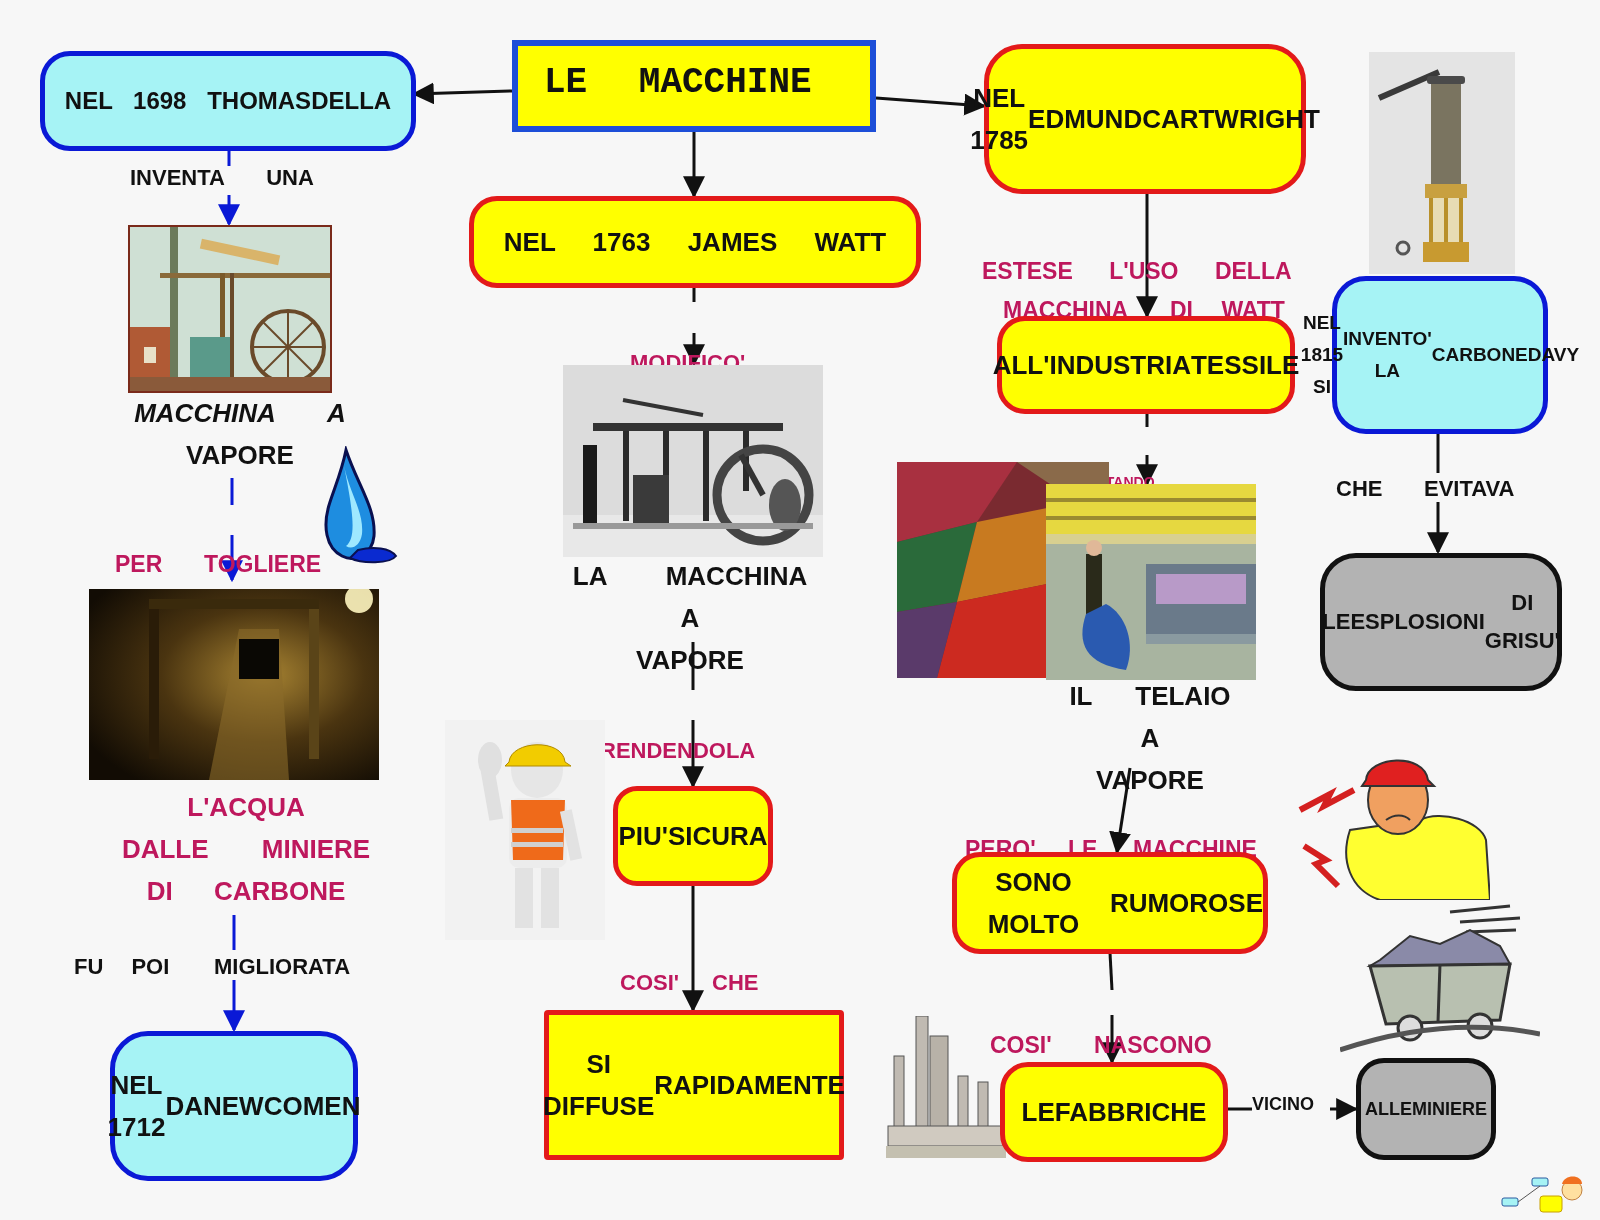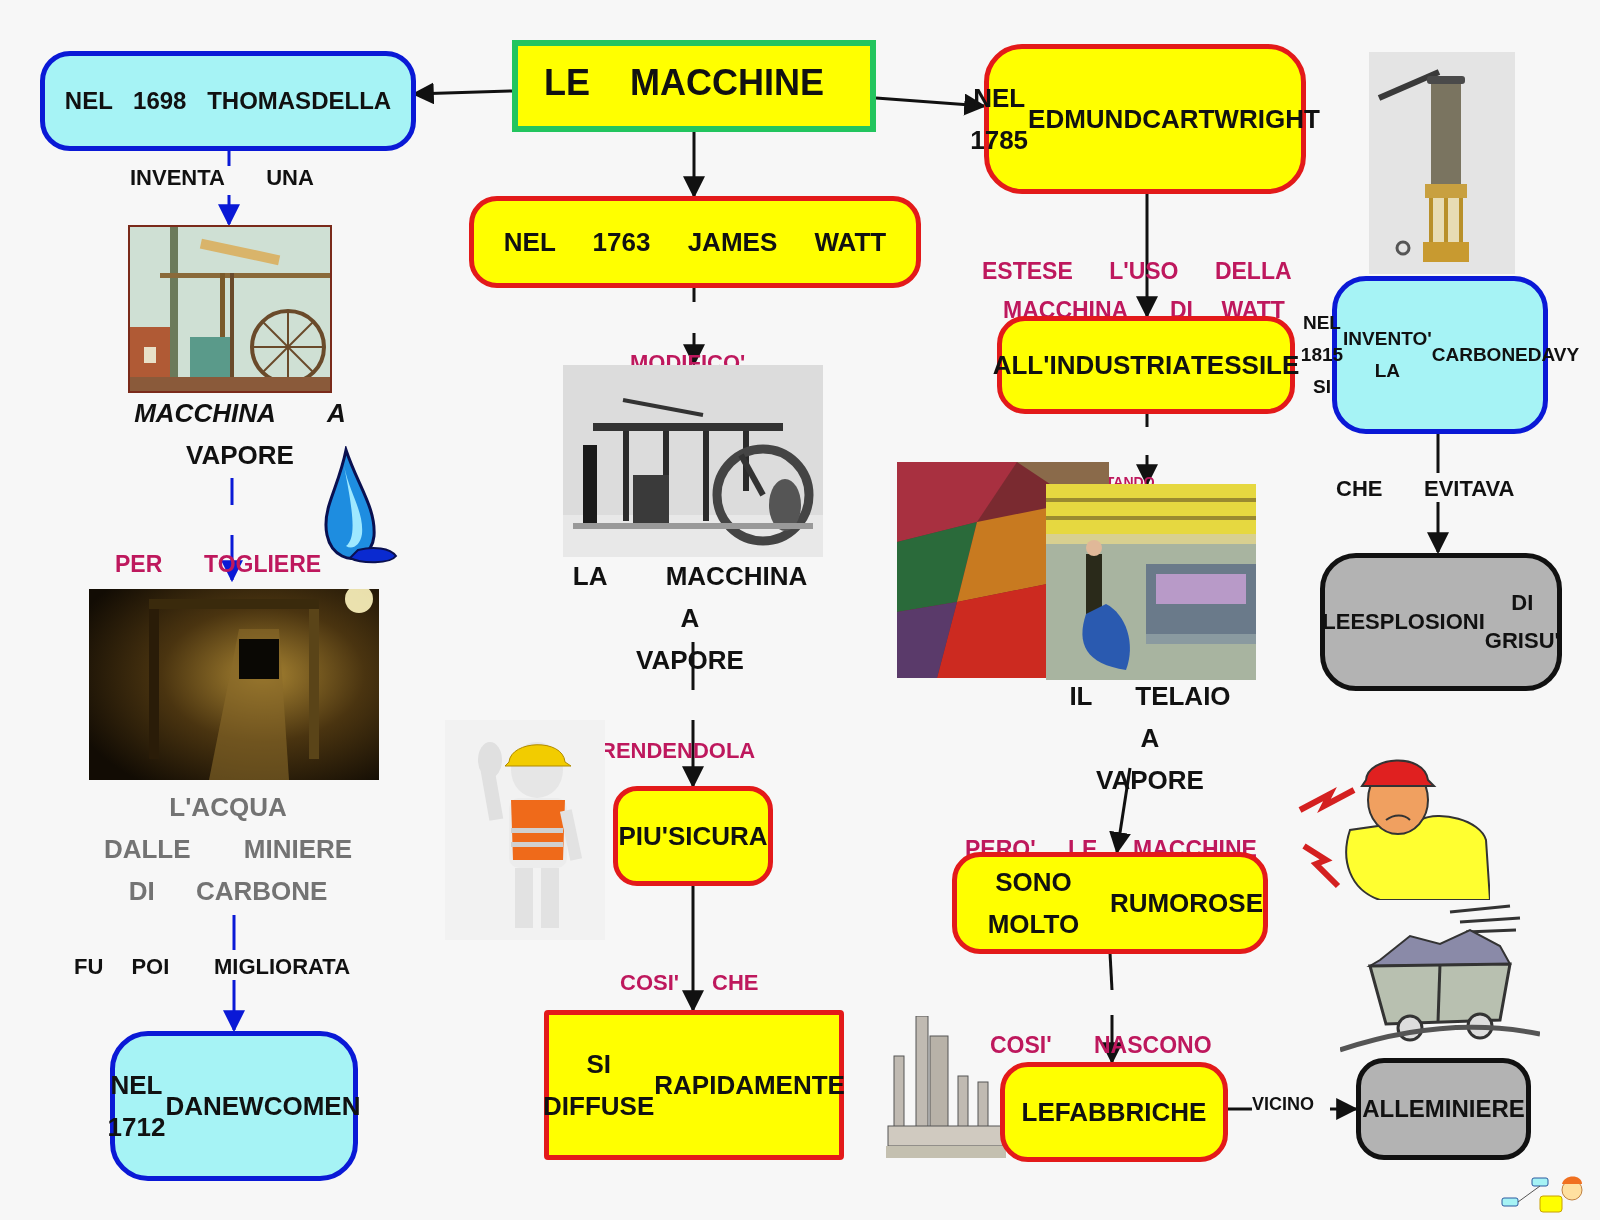--- a/index.html
+++ b/index.html
@@ -16,21 +16,21 @@
       box-sizing: border-box;
       display: flex; flex-direction: row;
       align-items: center; justify-content: center;
       text-align: center;
       color: #111;
       font-weight: bold;
       word-spacing: 14px;
     }
     .node span { display: block; }
     .yellow { background: #ffff00; border: 5px solid #e31a1a; border-radius: 28px; }
-    .yellow-rect { background: #ffff00; border: 6px solid #22c55e; border-radius: 0; }
+    .yellow-rect { background: #ffff00; border: 6px solid #1d4ed8; border-radius: 0; font-family: Liberation Mono, monospace; }
     .cyan { background: #a6f3f5; border: 5px solid #0a19d6; border-radius: 30px; }
     .gray { background: #b3b3b3; border: 5px solid #111; border-radius: 32px; }
     .lbl {
       position: absolute;
       font-weight: bold;
       white-space: nowrap;
       word-spacing: 16px;
       text-align: center;
     }
     .blue { color: #be185d; margin-top: 44px; }
@@ -154,21 +154,21 @@
     <rect width="290" height="191" fill="url(#mineg)"></rect>
     <polygon points="150,40 190,40 200,191 120,191" fill="#8a6a2a" opacity="0.6"></polygon>
     <rect x="60" y="10" width="10" height="160" fill="#2a1c08"></rect>
     <rect x="220" y="10" width="10" height="160" fill="#5a4418"></rect>
     <rect x="60" y="10" width="170" height="10" fill="#3a2a0c"></rect>
     <rect x="150" y="50" width="40" height="40" fill="#0a0804"></rect>
     <circle cx="270" cy="10" r="14" fill="#fff6c0" opacity="0.9"></circle>
   </svg>
 </div>
 
-<div class="txt" style="left:68px; top:786px; width:320px; font-size:26px; line-height:42px; color:#737373;">
+<div class="txt" style="left:86px; top:786px; width:320px; font-size:26px; line-height:42px; color:#be185d;">
   <div>L'ACQUA</div>
   <div style="word-spacing:46px;">DALLE MINIERE</div>
   <div style="word-spacing:34px;">DI CARBONE</div>
 </div>
 
 <div class="lbl black" style="left:74px; top:954px; font-size:22px; word-spacing:22px;">FU POI</div>
 <div class="lbl black" style="left:214px; top:954px; font-size:22px;">MIGLIORATA</div>
 
 <div class="node cyan" style="left:110px; top:1031px; width:248px; height:150px; font-size:26px; line-height:42px; border-radius:38px;">
   <span style="word-spacing:26px;">NEL 1712</span>
@@ -367,21 +367,21 @@
     <path d="M110,12 L170,6 M120,22 L180,18 M126,32 L176,30" stroke="#333" stroke-width="3"></path>
     <polygon points="40,60 70,36 100,44 130,30 160,46 170,64 30,66" fill="#8a8aa8" stroke="#333" stroke-width="2"></polygon>
     <polygon points="30,66 170,64 160,120 46,124" fill="#b8c0b0" stroke="#333" stroke-width="3"></polygon>
     <line x1="100" y1="64" x2="98" y2="122" stroke="#333" stroke-width="3"></line>
     <circle cx="70" cy="128" r="12" fill="#ddd" stroke="#333" stroke-width="3"></circle>
     <circle cx="140" cy="126" r="12" fill="#ddd" stroke="#333" stroke-width="3"></circle>
     <path d="M0,150 C60,130 130,120 200,134" stroke="#555" stroke-width="5" fill="none"></path>
   </svg>
 </div>
 
-<div class="node gray" style="left:1356px; top:1058px; width:175px; height:102px; font-size:24px; line-height:42px; border-radius:28px;">
+<div class="node gray" style="left:1356px; top:1058px; width:140px; height:102px; font-size:18px; line-height:42px; border-radius:28px;">
   <span>ALLE</span>
   <span>MINIERE</span>
 </div>
 
 <div class="pic" style="left:1500px; top:1172px; width:90px; height:44px;">
   <svg width="90" height="44" viewBox="0 0 90 44">
     <rect x="2" y="26" width="16" height="8" rx="2" fill="#a6f3f5" stroke="#2a5aa0" stroke-width="1"></rect>
     <rect x="32" y="6" width="16" height="8" rx="2" fill="#a6f3f5" stroke="#2a5aa0" stroke-width="1"></rect>
     <line x1="18" y1="30" x2="40" y2="14" stroke="#555" stroke-width="1"></line>
     <rect x="40" y="24" width="22" height="16" rx="3" fill="#ffff00" stroke="#c8a000" stroke-width="1"></rect>

